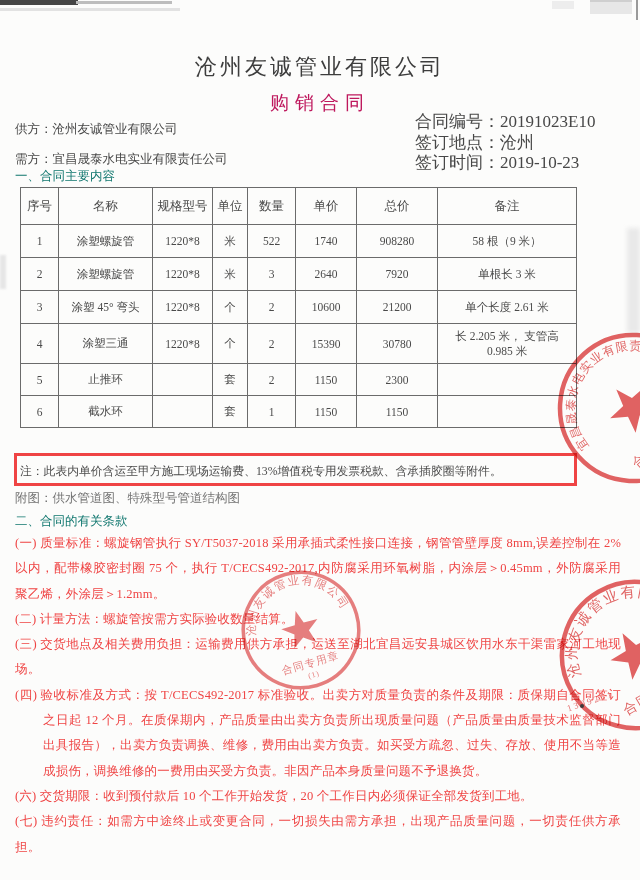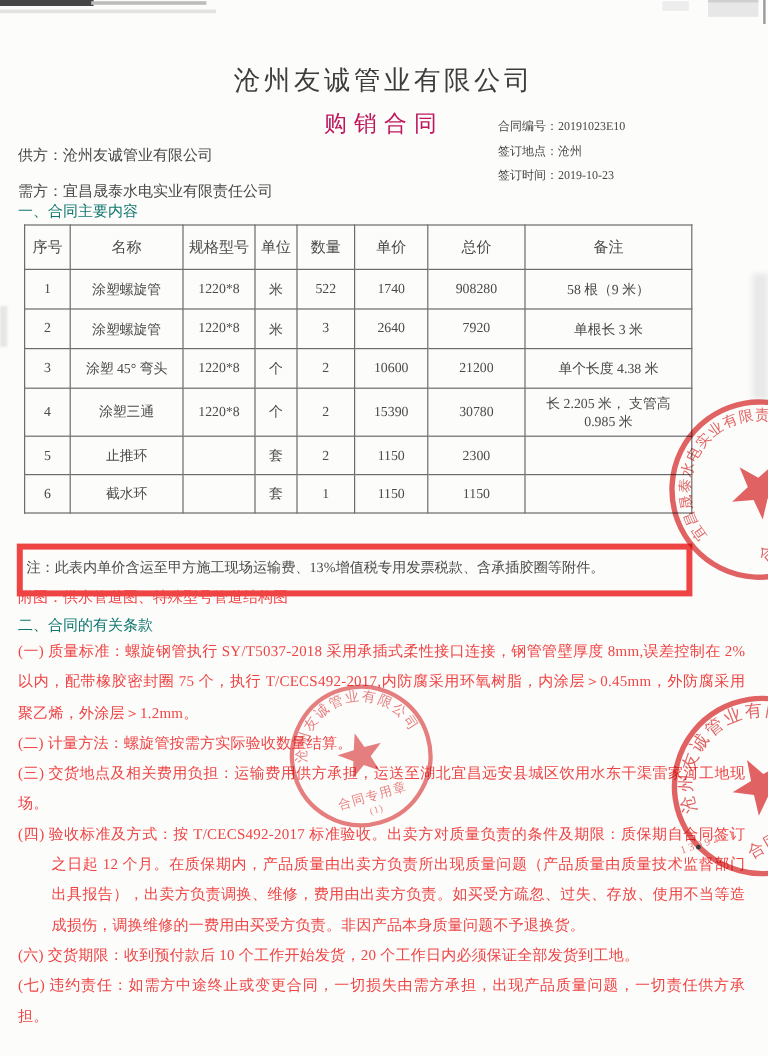--- a/index.html
+++ b/index.html
@@ -15,35 +15,35 @@
   .scan-trline { position:absolute; left:636px; top:0; width:2px; height:20px; background:#9a9a9a; }
   .scan-smudge { position:absolute; left:627px; top:228px; width:13px; height:105px; background:#e9e9e9; filter:blur(2px); }
   .scan-left { position:absolute; left:0; top:255px; width:6px; height:34px; background:#e6e6e6; filter:blur(1px); }
 
   .title { position:absolute; left:0; top:52px; width:100%; text-align:center; font-size:22px; letter-spacing:3px; color:#3d3d3d; }
   .subtitle { position:absolute; left:0; top:90px; width:100%; text-align:center; font-size:19px; letter-spacing:6px; color:#be185d; }
 
   .party { position:absolute; left:15px; font-size:12.5px; color:#474747; }
   .party.supplier { top:121px; }
   .party.buyer { top:151px; }
-  .meta { position:absolute; left:415px; top:96px; font-size:10px; line-height:20.5px; color:#474747; }
+  .meta { position:absolute; left:415px; top:112px; font-size:17px; line-height:20.5px; color:#474747; }
 
   .sec-heading { position:absolute; left:15px; font-size:12.5px; color:#0f766e; }
   .sec1 { top:168px; }
   .sec2 { top:513px; }
-  .attachment { position:absolute; left:15px; top:490px; font-size:12.5px; color:#ef4444; }
+  .attachment { position:absolute; left:15px; top:490px; font-size:12.5px; color:#737373; }
 
   table.items { position:absolute; left:20px; top:187px; width:556px; border-collapse:collapse; table-layout:fixed; }
   table.items td, table.items th { border:1px solid #6b6b6b; text-align:center; vertical-align:middle; font-weight:normal; font-size:11.5px; color:#4a4a4a; padding:1px 3px; }
   table.items th { font-size:12.5px; }
   tr.r-head { height:37px;margin-left:22px; }
   tr.r-std { height:33px; }
   tr.r-tall { height:40px; }
   tr.r-sm { height:32px; }
-  .note-box { position:absolute; left:14px; top:453px; width:563px; height:44px; border:5px solid #ef4444; font-size:11.8px; color:#4a4a4a; line-height:31px; padding-left:3px; white-space:nowrap; overflow:hidden; }
+  .note-box { position:absolute; left:14px; top:453px; width:563px; height:33px; border:3px solid #ef4444; font-size:11.8px; color:#4a4a4a; line-height:31px; padding-left:3px; white-space:nowrap; overflow:hidden; }
 
   .clauses { position:absolute; left:15px; top:531px; width:606px; }
   .clauses p { font-size:12.5px; line-height:25.3px; color:#ef4444; text-align:justify; letter-spacing:0.2px; }
   .clauses p.hang { padding-left:28px; text-indent:-28px; }
 
   
   svg.seal { position:absolute; width:190px; height:190px; opacity:0.8; mix-blend-mode:multiply; }
   .seal-ring { fill:none; stroke:#dc3c3c; stroke-width:4.5px; }
   .seal-star { fill:#dc3c3c; }
   .seal-arc-text { fill:#dc3c3c; }
@@ -134,21 +134,21 @@
       <td>单根长 3 米</td>
     </tr>
     <tr class="r-std">
       <td>3</td>
       <td>涂塑 45° 弯头</td>
       <td>1220*8</td>
       <td>个</td>
       <td>2</td>
       <td>10600</td>
       <td>21200</td>
-      <td>单个长度 4.38 米</td>
+      <td>单个长度 2.61 米</td>
     </tr>
     <tr class="r-tall">
       <td>4</td>
       <td>涂塑三通</td>
       <td>1220*8</td>
       <td>个</td>
       <td>2</td>
       <td>15390</td>
       <td>30780</td>
       <td>长 2.205 米， 支管高 0.985 米</td>

